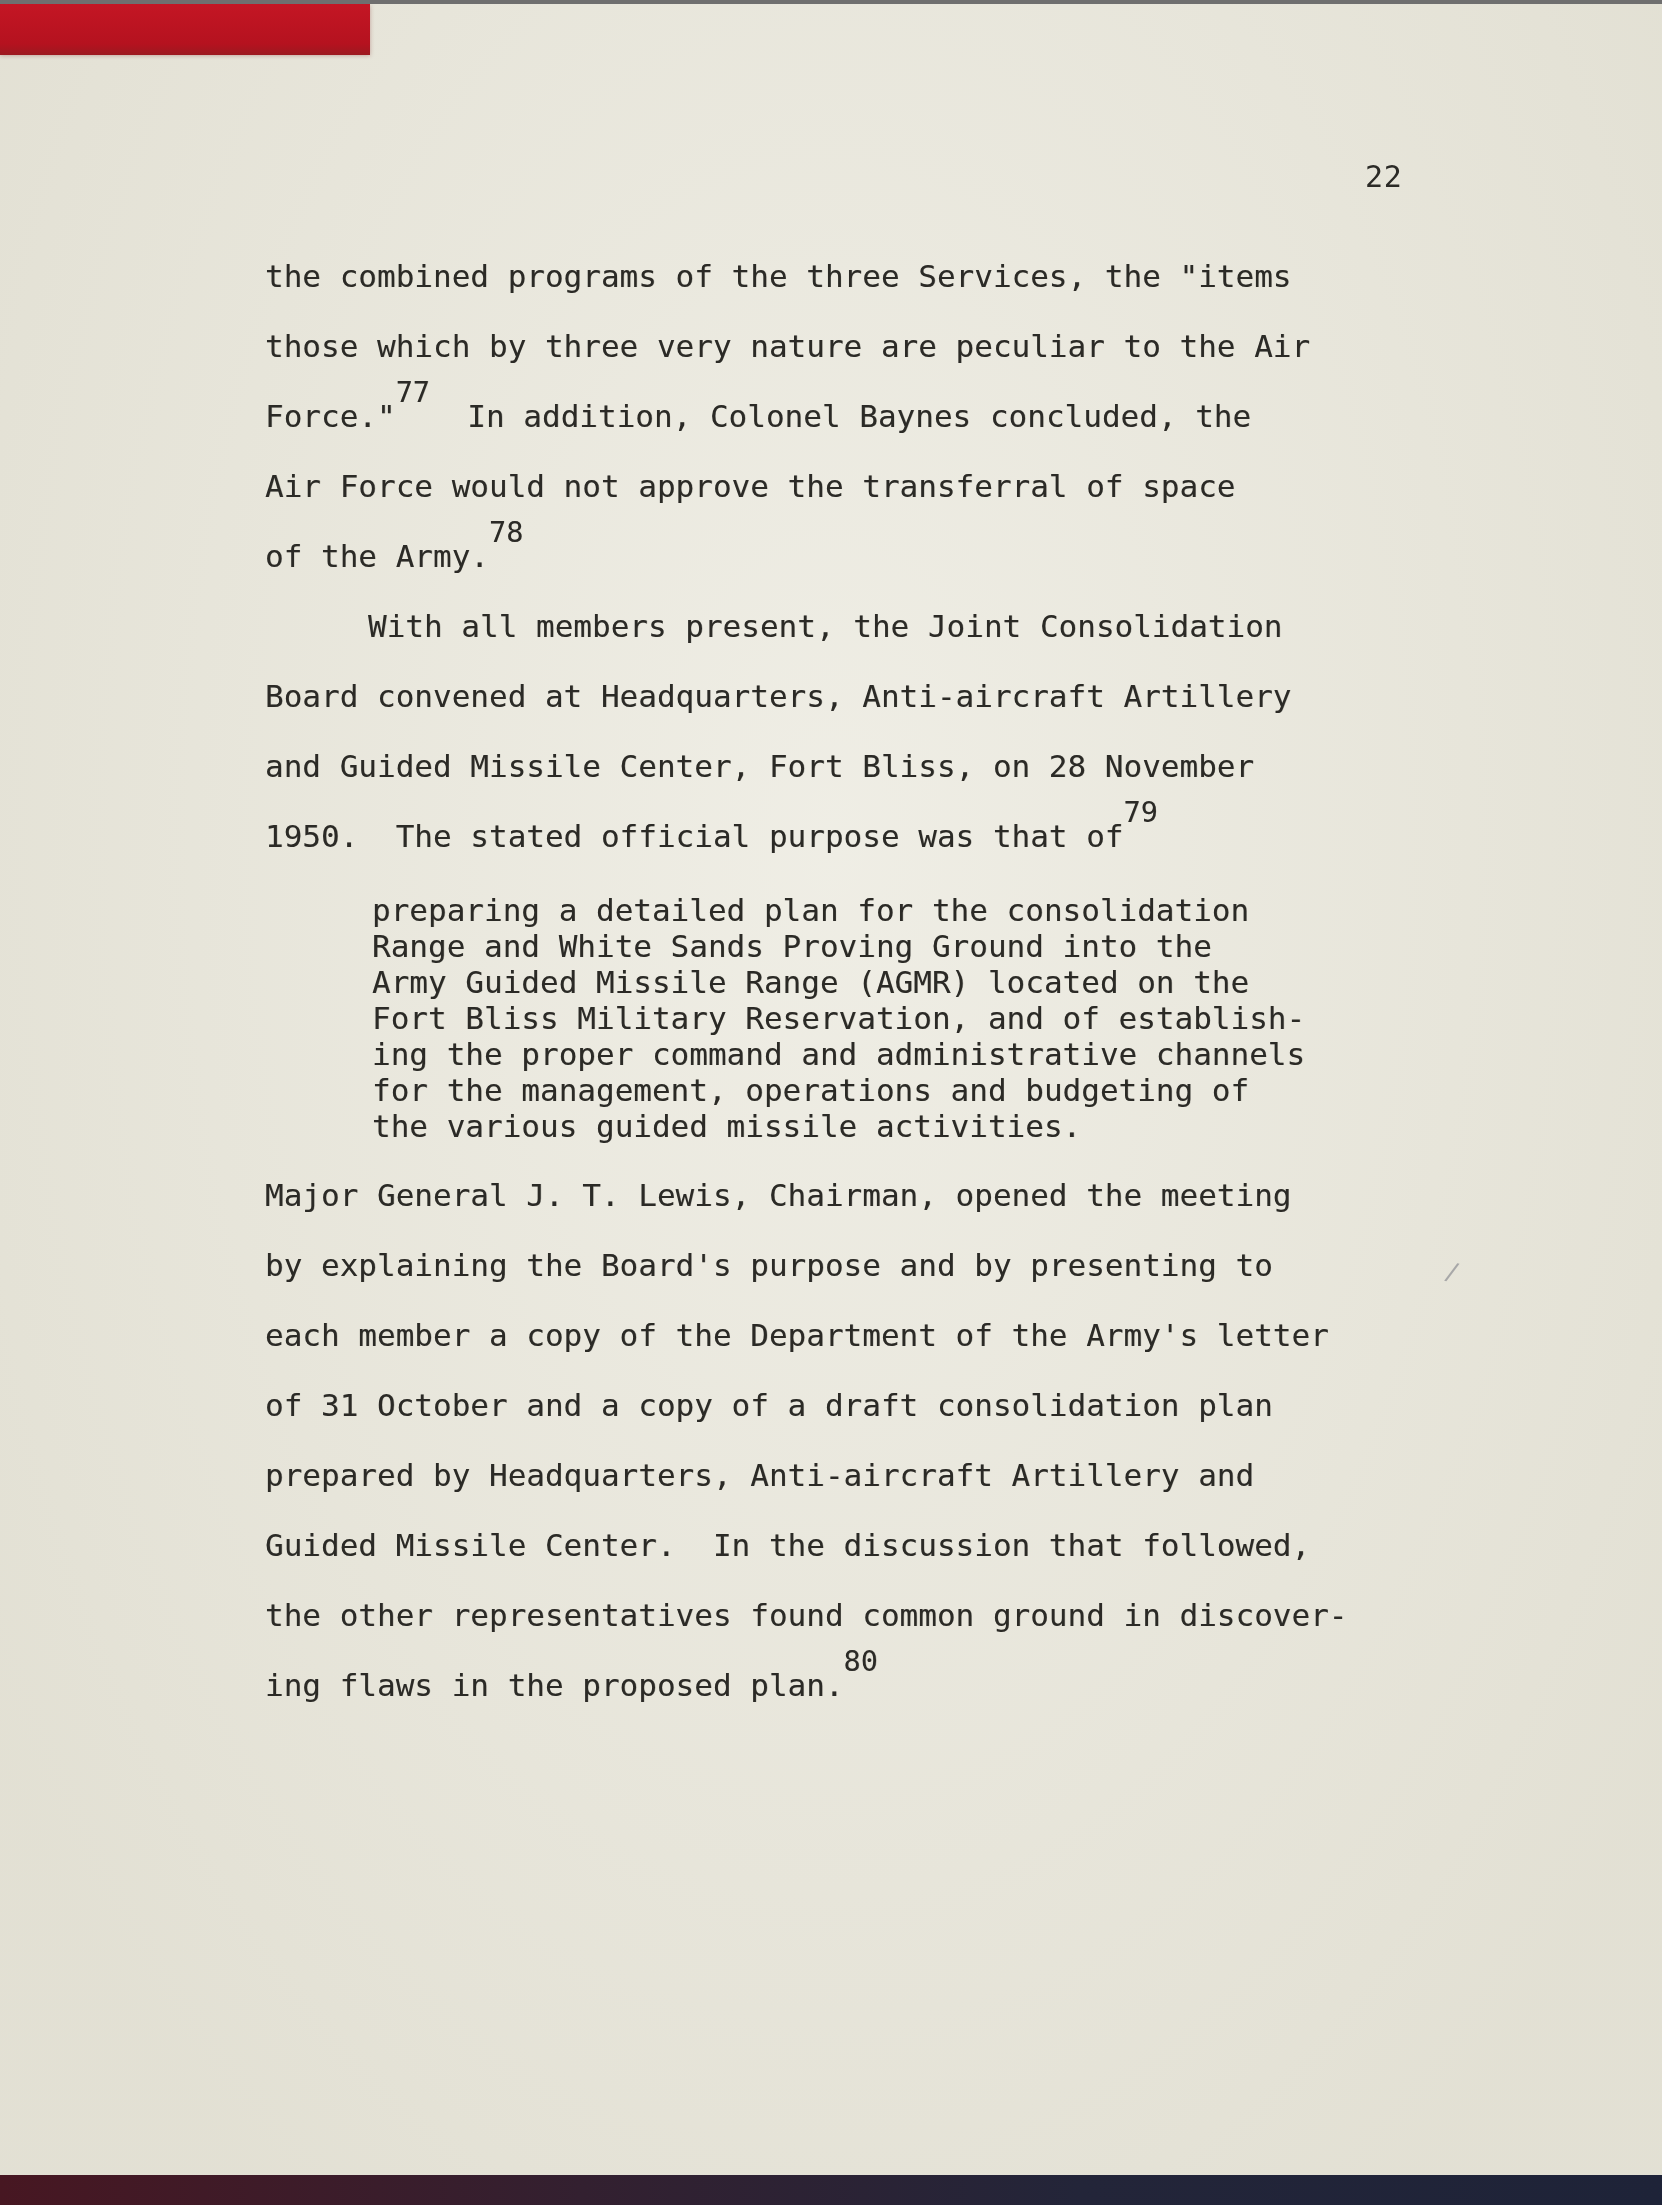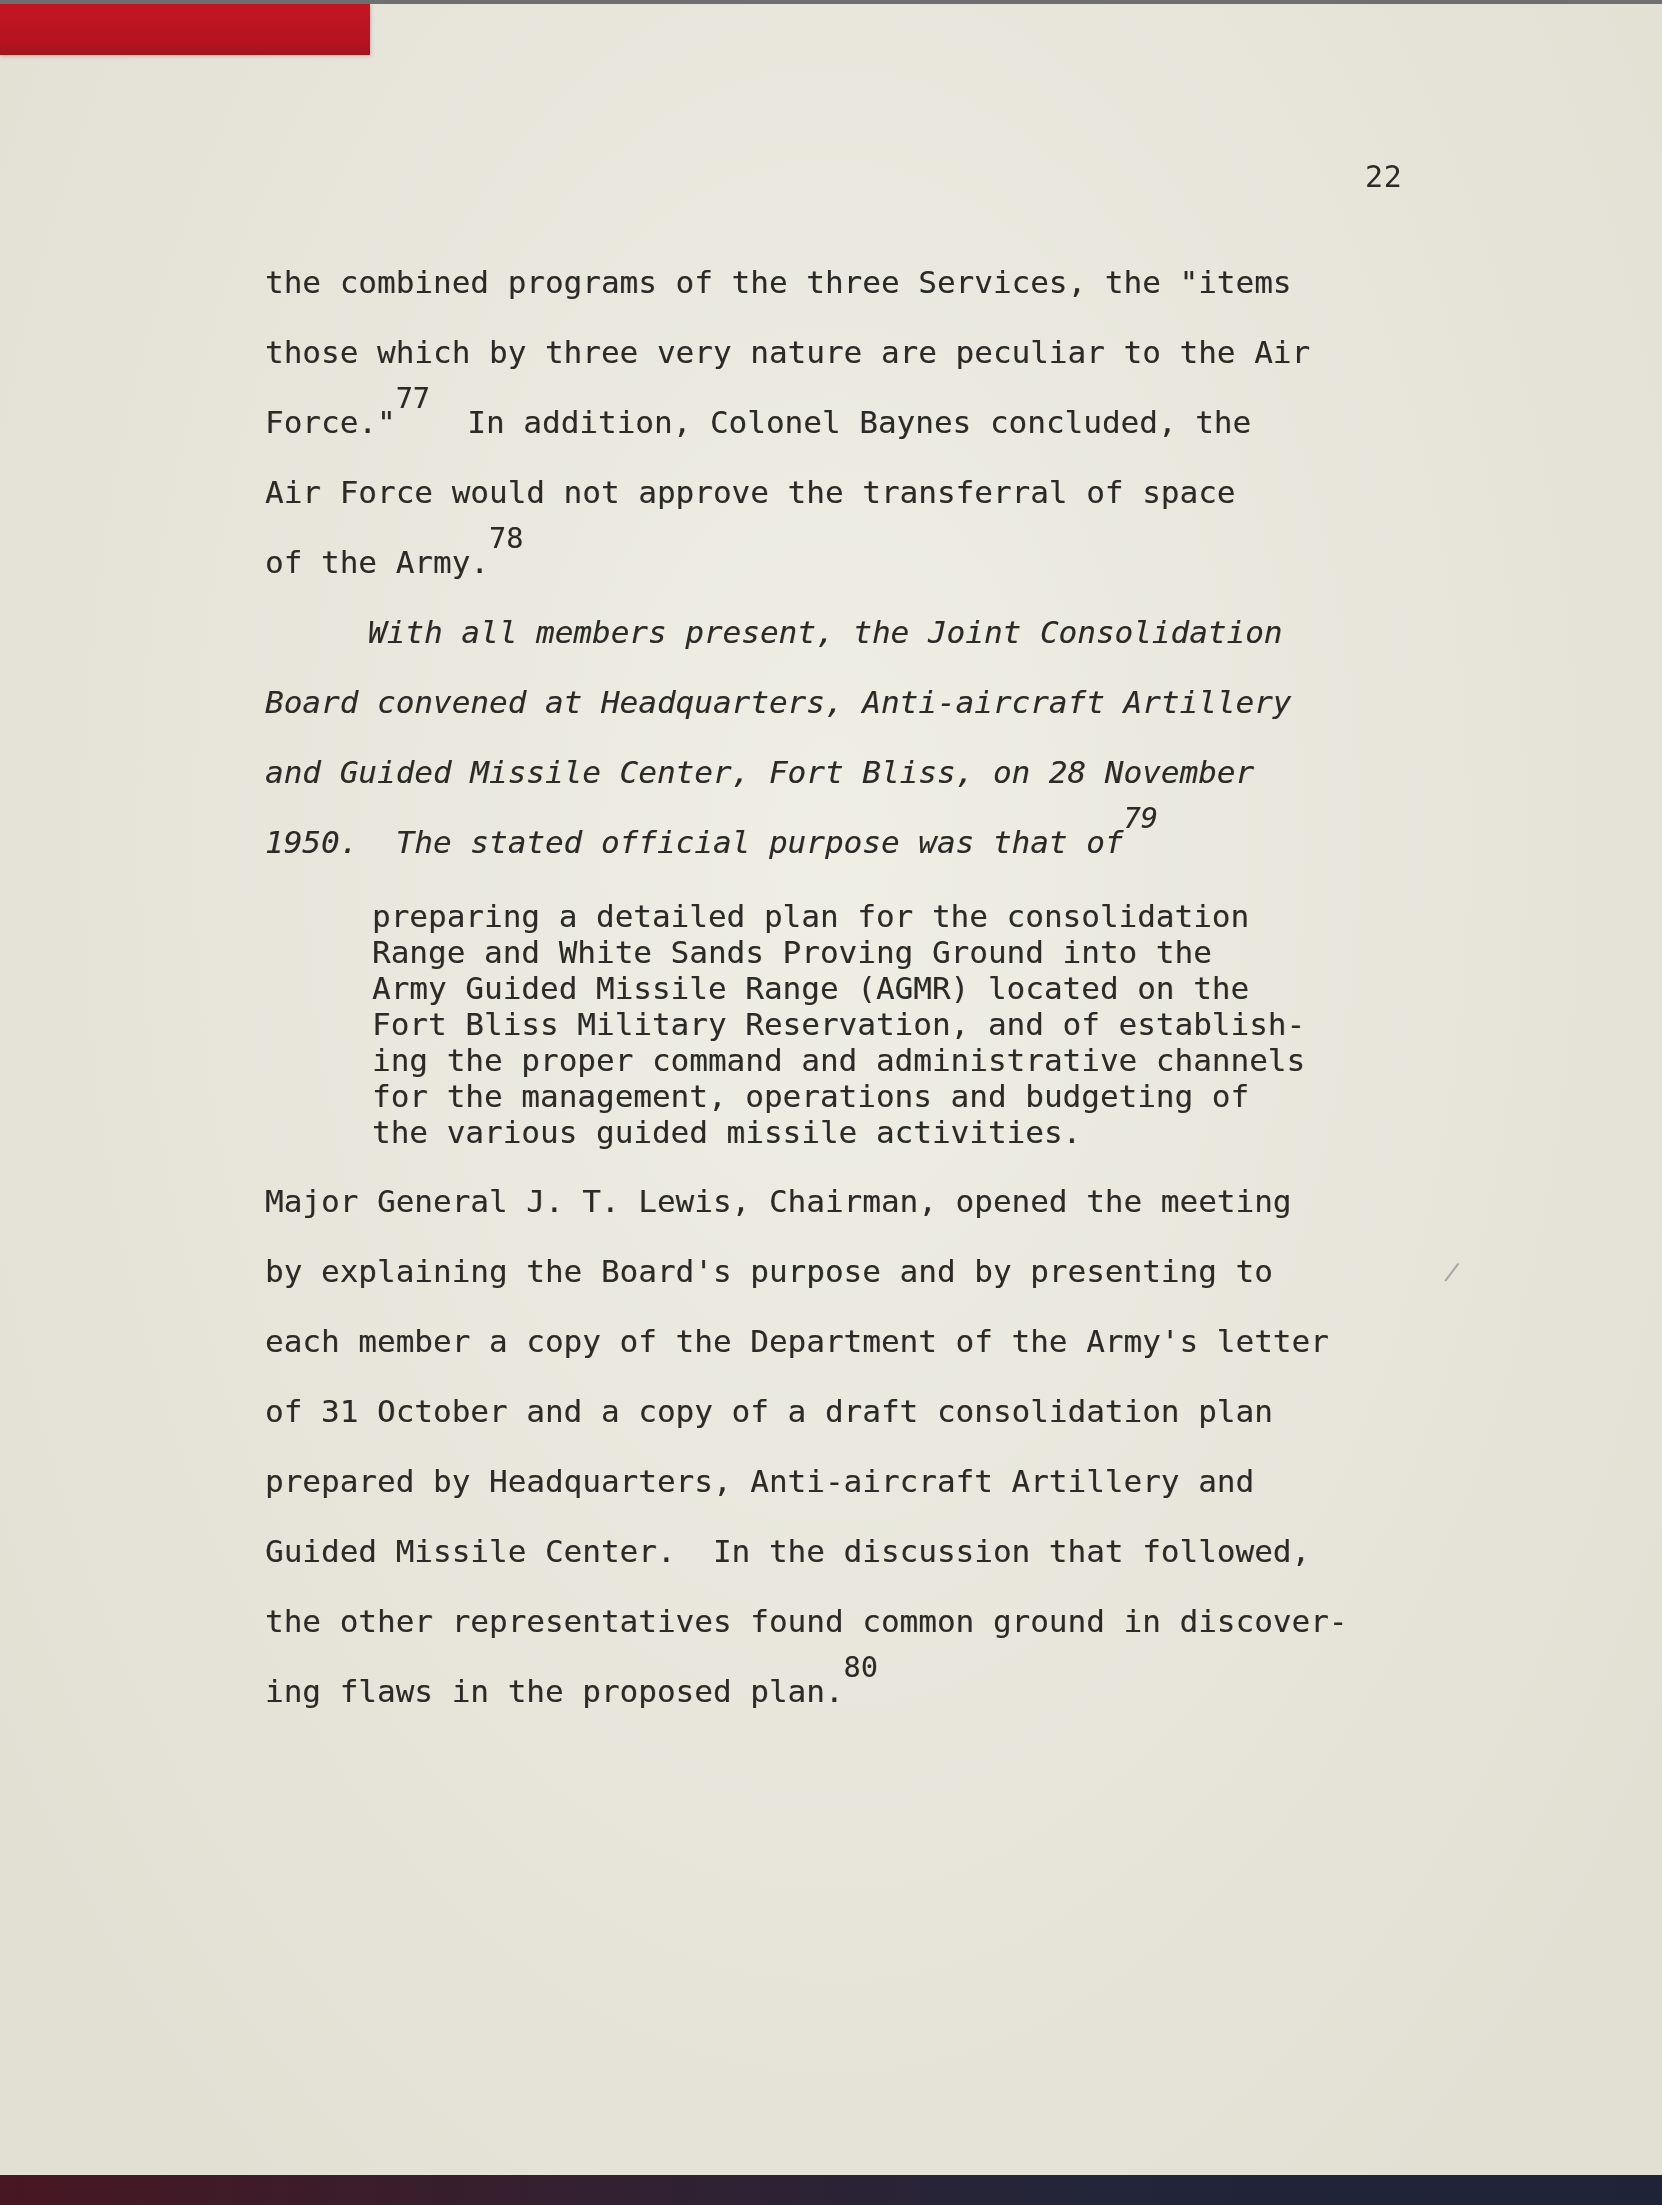--- a/index.html
+++ b/index.html
@@ -48,38 +48,38 @@
 
   .page-number {
     position: absolute;
     top: 155px; left: 1365px;
     font-size: 30px;
     letter-spacing: 0.7px;
   }
 
   .doc-body {
     position: absolute;
-    top: 243px;
+    top: 237px;
     left: 265px;
     width: 1153px;
     font-size: 31px;
     text-shadow: 0.4px 0.4px 0.5px rgba(43,42,38,0.32);
   }
 
   .line { white-space: pre; }
 
   .para.main .line { line-height: 70px; }
   .para.indent .line:first-child { padding-left: 103px; }
 
   .para.blockquote {
     margin: 21.4px 0 15.7px 107px;
   }
   .para.blockquote .line { line-height: 36px; }
 
-  .para.main + .para.main { margin-top: 0; font-style: italic; }
+  .para.main + .para.main { margin-top: 0; }
 
   sup.fn {
     font-size: 0.92em;
     line-height: 0;
     position: relative;
     top: -0.48em;
   }
 </style>
 </head>
 <body>

